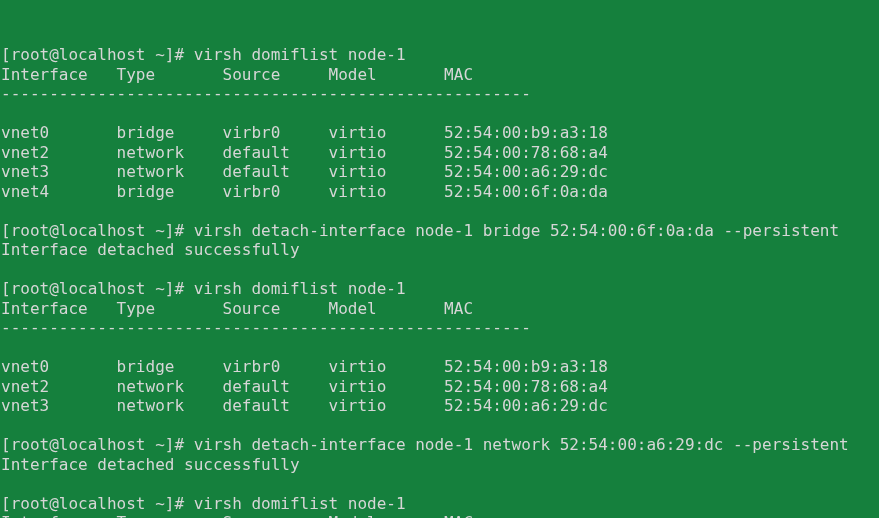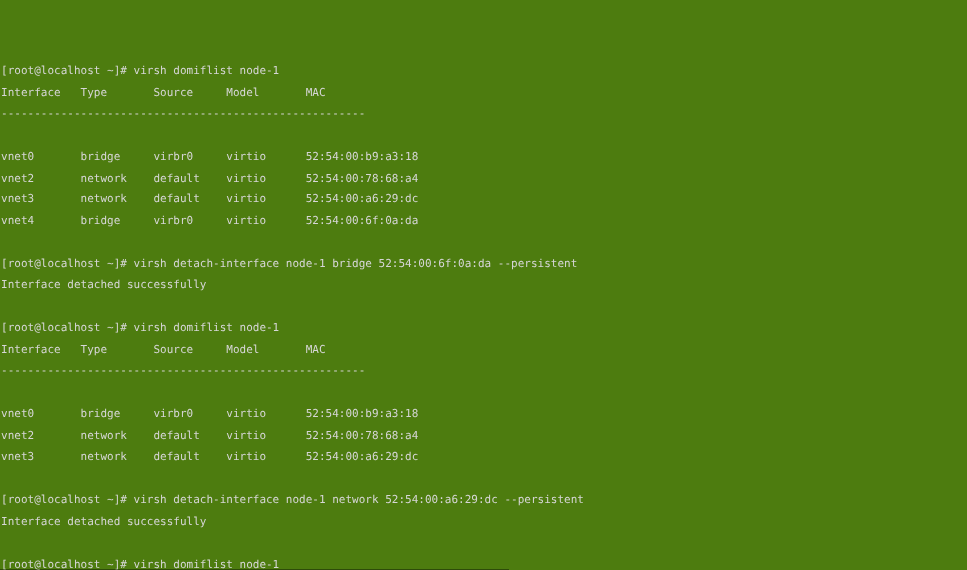--- a/index.html
+++ b/index.html
@@ -8,27 +8,27 @@
     background: #000000;
   }
   body {
     width: 879px;
     height: 518px;
     overflow: hidden;
   }
   #terminal {
     width: 879px;
     height: 518px;
-    background: #4d7c0f;
+    background: #15803d;
     color: #d6d6d6;
     font-family: "DejaVu Sans Mono", "Liberation Mono", monospace;
-    font-size: 10px;
+    font-size: 16px;
     line-height: 19.5px;
     letter-spacing: 0px;
-    padding: 16px 0 0 1px;
+    padding: 6px 0 0 1px;
     box-sizing: border-box;
     overflow: hidden;
     white-space: pre;
   }
   .line {
     height: 19.5px;
     white-space: pre;
     font-variant-ligatures: none;
   }
   .line.blank {

